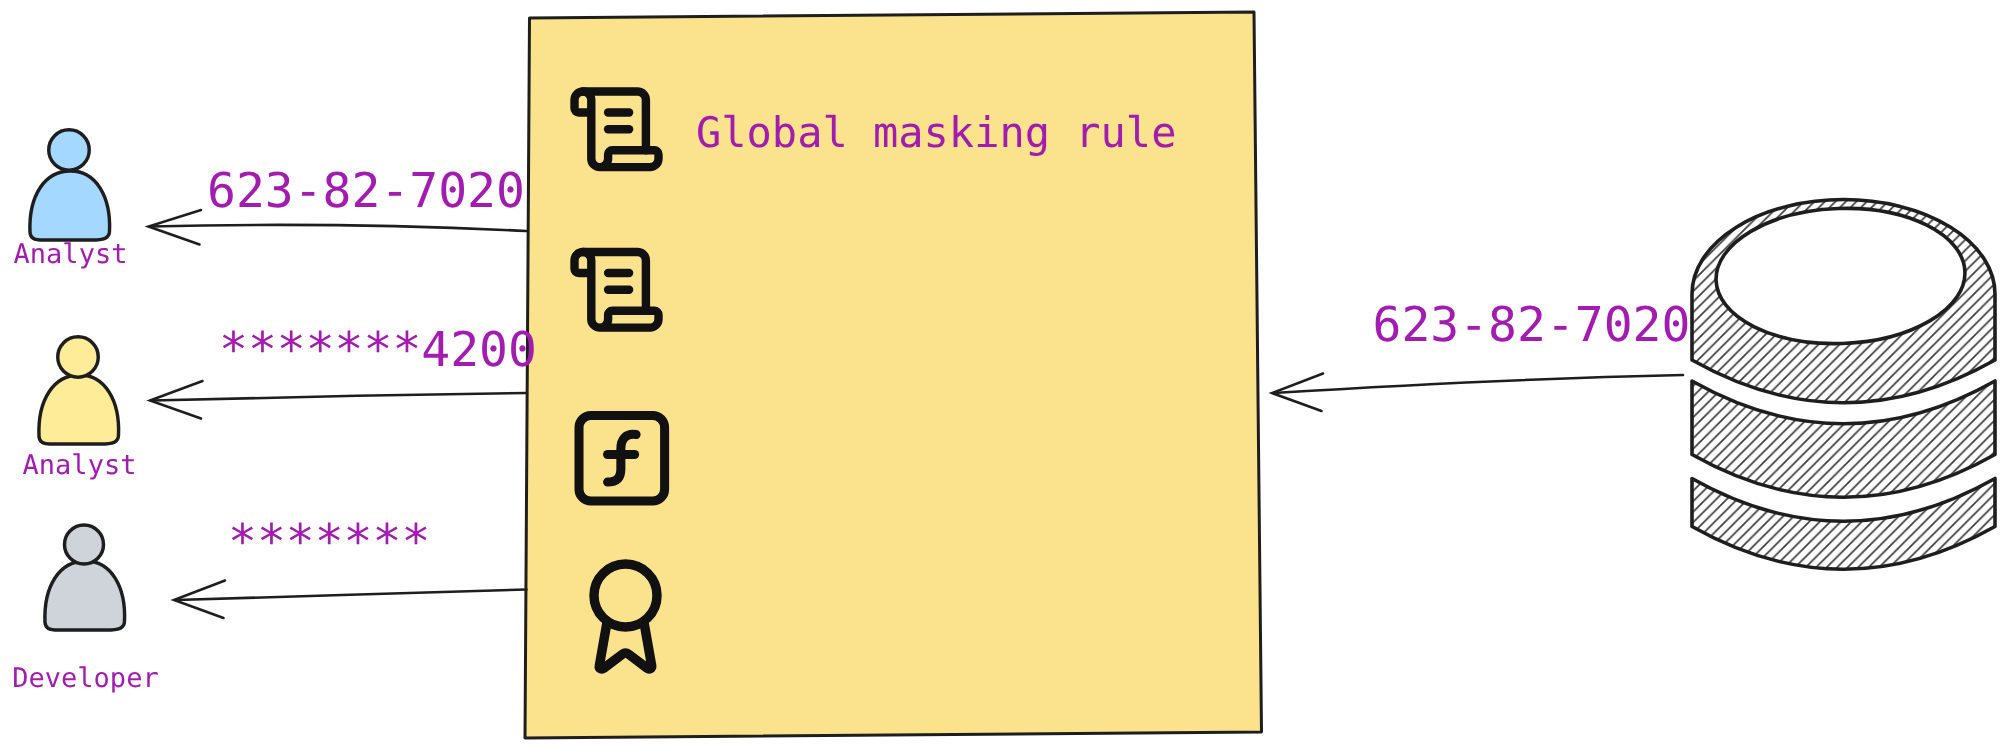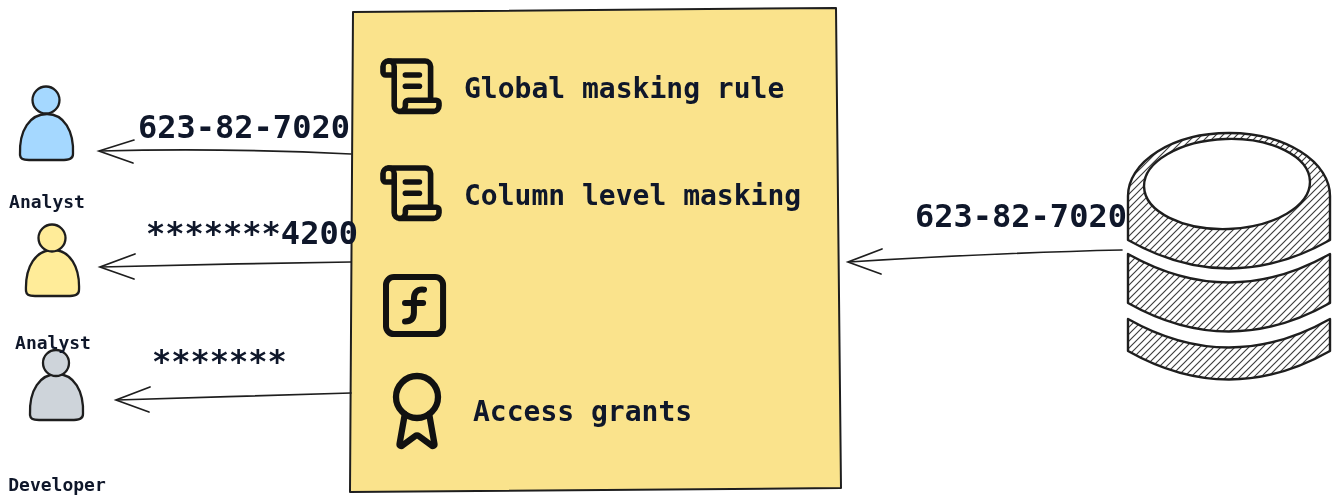--- a/index.html
+++ b/index.html
@@ -1,24 +1,24 @@
 <!DOCTYPE html>
 <html><head>
 <meta charset="utf-8">
 <style>
   html,body{margin:0;padding:0;background:#fff;}
   .canvas{
     position:relative;width:1340px;height:504px;background:#ffffff;overflow:hidden;
     font-family:"DejaVu Sans Mono","Liberation Mono",monospace;color:#1f1f1f;
   }
   .canvas svg.layer{position:absolute;left:0;top:0;}
-  .lbl{position:absolute;white-space:pre;font-weight:bold;color:#0f172a;}
+  .lbl{position:absolute;white-space:pre;font-weight:normal;color:#a21caf;}
   .big{font-size:32px;line-height:34px;letter-spacing:0;}
   .boxlbl{font-size:28px;line-height:34px;}
-  .name{font-size:18px;line-height:22px;transform:translateX(-50%);margin-top:32px;}
+  .name{font-size:18px;line-height:22px;transform:translateX(-50%);}
 </style>
 </head>
 <body>
 
 <div class="canvas">
 
   <svg class="layer" width="1340" height="504" viewBox="0 0 1340 504">
     <defs>
       <pattern id="hatch" width="7" height="7" patternUnits="userSpaceOnUse">
         <path d="M0 7 L7 0 M-1.75 1.75 L1.75 -1.75 M5.25 8.75 L8.75 5.25" stroke="#3c3c3c" stroke-width="1.15" fill="none"></path>
@@ -97,15 +97,13 @@
   <div class="lbl name" style="left:47px;top:159px">Analyst</div>
   <div class="lbl name" style="left:53px;top:300px">Analyst</div>
   <div class="lbl name" style="left:57px;top:442px">Developer</div>
 
   <div class="lbl big" style="left:138px;top:110px">623-82-7020</div>
   <div class="lbl big" style="left:146px;top:216px">*******4200</div>
   <div class="lbl big" style="left:152px;top:344px">*******</div>
   <div class="lbl big" style="left:915px;top:199px">623-82-7020</div>
 
   <div class="lbl boxlbl" style="left:464px;top:72px">Global masking rule</div>
-  <div class="lbl boxlbl" style="left:464px;top:179px">Column level masking</div>
-  <div class="lbl boxlbl" style="left:473px;top:395px">Access grants</div>
 </div>
 
 </body></html>

